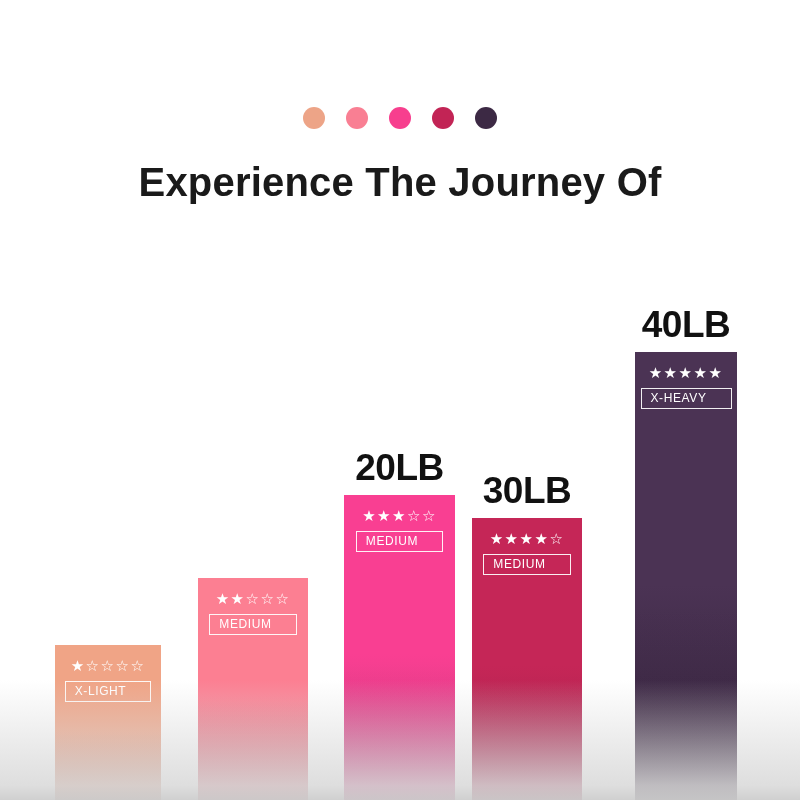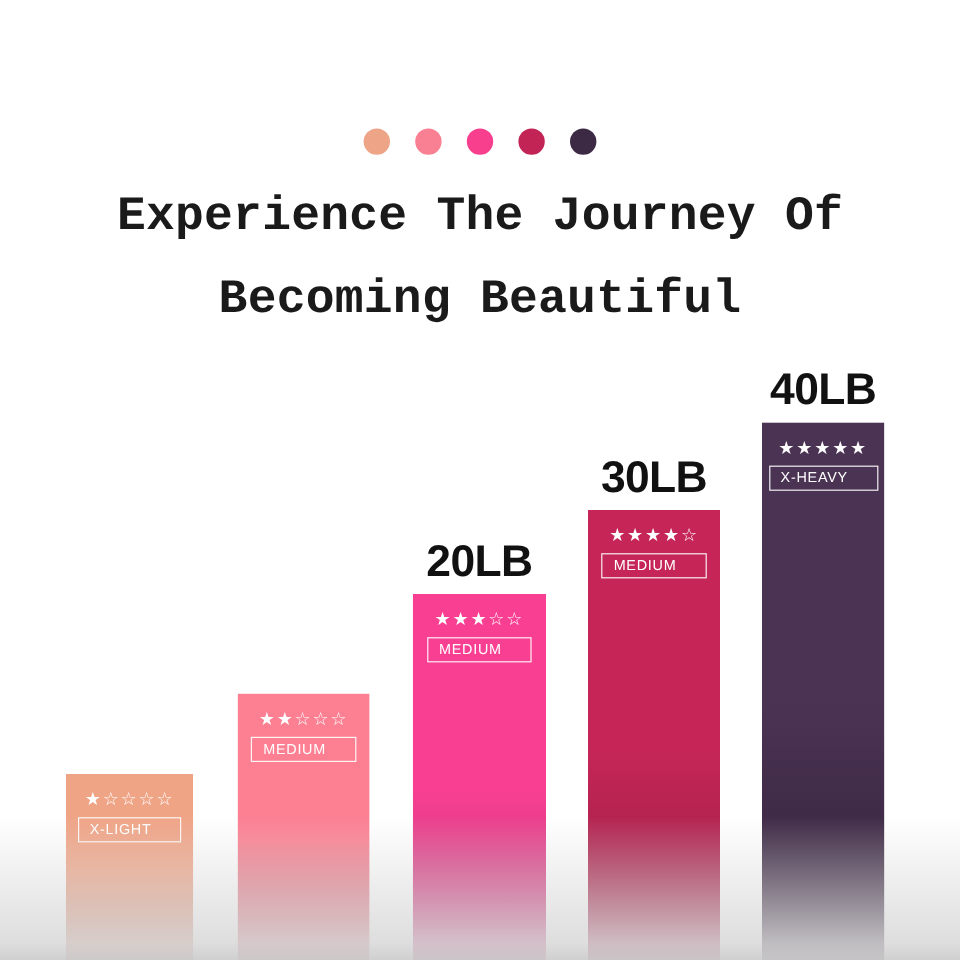--- a/index.html
+++ b/index.html
@@ -45,21 +45,21 @@
     position: absolute;
     top: 148px;
     left: 0;
     width: 800px;
     text-align: center;
     color: #1a1a1a;
     font-size: 40px;
     font-weight: bold;
     line-height: 1.72;
     letter-spacing: 0.2px;
-    font-family: Liberation Mono, monospace;
+    font-family: Liberation Sans, sans-serif;
   }
   #headline .hl-line {
     display: block;
     white-space: nowrap;
   }
 
   
   #chart {
     position: absolute;
     left: 0;
@@ -159,21 +159,20 @@
   <div id="dot-row">
     <span class="color-dot" style="background: rgb(237, 164, 135);"></span>
     <span class="color-dot" style="background: rgb(249, 127, 147);"></span>
     <span class="color-dot" style="background: rgb(247, 63, 142);"></span>
     <span class="color-dot" style="background: rgb(194, 36, 85);"></span>
     <span class="color-dot" style="background: rgb(60, 41, 68);"></span>
   </div>
 
   <div id="headline">
     <span class="hl-line">Experience The Journey Of</span>
-    <span class="hl-line">Becoming Beautiful</span>
   </div>
 
   <div id="chart">
       <div class="bar-group" style="left: 55px; width: 106px; height: 155px;">
         <div class="bar">
           <div class="bar-fill" style="background: linear-gradient(rgb(240, 164, 134) 0%, rgb(240, 164, 134) 52%, rgb(226, 160, 138) 100%);"></div>
           <div class="bar-badge">
             <div class="stars">★☆☆☆☆</div>
             <div class="level-box">X-LIGHT</div>
           </div>
@@ -194,21 +193,21 @@
         <div class="bar-weight">20LB</div>
         <div class="bar">
           <div class="bar-fill" style="background: linear-gradient(rgb(249, 63, 146) 0%, rgb(249, 63, 146) 52%, rgb(207, 59, 128) 100%);"></div>
           <div class="bar-badge">
             <div class="stars">★★★☆☆</div>
             <div class="level-box">MEDIUM</div>
           </div>
           <div class="bar-shade"></div>
         </div>
       </div>
-      <div class="bar-group" style="left: 490px; width: 110px; height: 375px;">
+      <div class="bar-group" style="left: 472px; width: 110px; height: 282px;">
         <div class="bar-weight">30LB</div>
         <div class="bar">
           <div class="bar-fill" style="background: linear-gradient(rgb(197, 38, 87) 0%, rgb(197, 38, 87) 52%, rgb(167, 31, 73) 100%);"></div>
           <div class="bar-badge">
             <div class="stars">★★★★☆</div>
             <div class="level-box">MEDIUM</div>
           </div>
           <div class="bar-shade"></div>
         </div>
       </div>

